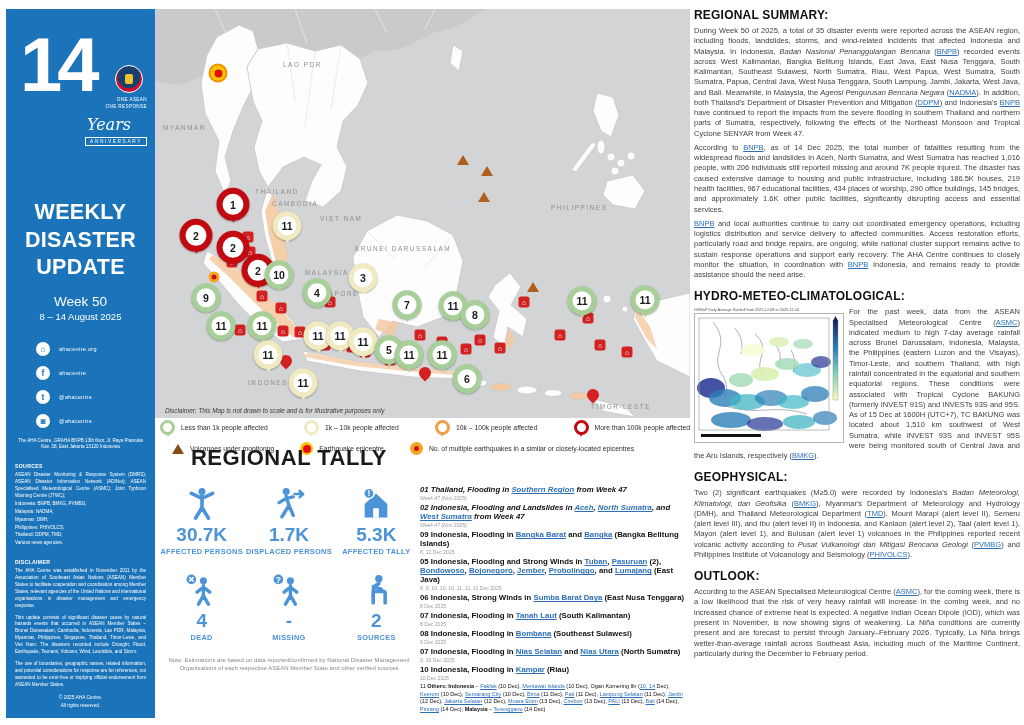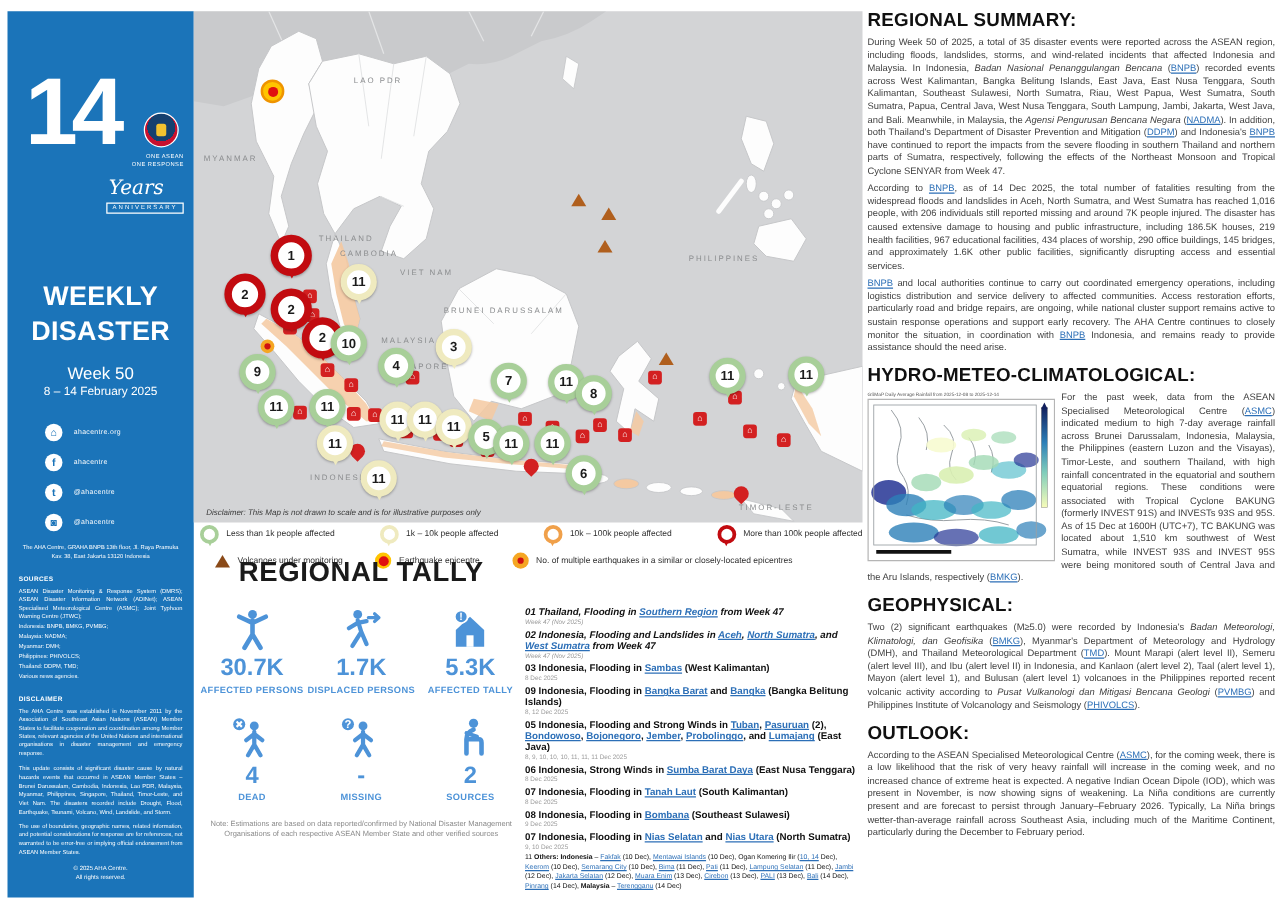--- a/index.html
+++ b/index.html
@@ -2,21 +2,21 @@
 <html><head>
 <meta charset="utf-8">
 <style>
   html,body{margin:0;padding:0;background:#fff;font-family:"Liberation Sans",sans-serif;}
   .page{position:relative;width:1024px;height:725px;background:#fff;overflow:hidden;}
   .it{font-style:italic}.bd{font-weight:bold}
   .lnk{color:#2c6fb7;text-decoration:underline;cursor:pointer}
 
   
   .sidebar{position:absolute;left:6px;top:9px;width:149px;height:709px;background:#1b74b9;color:#fff;overflow:hidden;}
-  .logo14{position:relative;height:140px;margin-top:41px;}
+  .logo14{position:relative;height:140px;margin-top:16px;}
   .n14{position:absolute;left:14px;top:2px;font-size:76px;font-weight:800;letter-spacing:-5px;line-height:1;}
   .aha-logo{position:absolute;right:12px;top:40px;width:26px;height:26px;border-radius:50%;background:radial-gradient(circle at 50% 42%,#15406f 0 56%,#c8102e 56% 100%);border:1px solid #fff;}
   .aha-logo::after{content:"";position:absolute;left:9px;top:8px;width:8px;height:10px;background:#f2c230;border-radius:2px;}
   .oneasean{position:absolute;right:8px;top:72px;font-size:4.6px;line-height:1.45;text-align:right;letter-spacing:.4px;}
   .years{position:absolute;right:24px;top:90px;font-family:"DejaVu Serif",serif;font-style:italic;font-size:16px;}
   .anniv{position:absolute;right:8px;top:112px;font-size:4.8px;letter-spacing:1.6px;border:1px solid #fff;padding:1px 4px;}
   .sb-title{margin-top:34px;text-align:center;font-size:21.5px;font-weight:800;line-height:1.28;letter-spacing:.3px;}
   .sb-week{margin-top:12px;text-align:center;font-size:13.5px;}
   .sb-dates{margin-top:2px;text-align:center;font-size:9.5px;}
   .socials{margin-top:20px;}
@@ -77,21 +77,21 @@
   
   .events{position:absolute;left:420px;top:485px;width:268px;}
   .event{margin-bottom:2.5px;}
   .etitle{font-size:7.8px;font-weight:bold;color:#111;line-height:1.16;}
   .event.it .etitle{}
   .edate{font-size:5.1px;color:#9b9b9b;margin-top:.5px;}
   .event.small .etitle{font-size:5.5px;font-weight:normal;line-height:1.35;}
 
   
   .report{position:absolute;left:694px;top:4px;width:326px;color:#3f3f3f;}
-  .report h2{font-size:15px;font-weight:bold;color:#101010;margin:9px 0 4px;letter-spacing:.2px;clear:both;}
+  .report h2{font-size:12px;font-weight:bold;color:#101010;margin:9px 0 4px;letter-spacing:.2px;clear:both;}
   .report h2:first-child{margin-top:4px;}
   .report p{font-size:7.5px;line-height:1.37;text-align:justify;margin:0 0 4px;}
   .rainfig{float:left;width:148px;margin:1px 7px 2px 0;}
   .rtitle{font-size:3.8px;color:#555;text-align:left;margin-bottom:1px;}
   .rainfig svg{width:148px;height:128px;display:block;border:1px solid #b5b5b5;background:#fff;}
 </style>
 </head>
 <body>
 
 <div class="page">
@@ -103,23 +103,24 @@
       <div class="oneasean">
         <span>ONE ASEAN</span><br>
         <span>ONE RESPONSE</span>
       </div>
       <div class="years">Years</div>
       <div class="anniv">ANNIVERSARY</div>
     </div>
     <div class="sb-title">
       <div>WEEKLY</div>
       <div>DISASTER</div>
+      <div>UPDATE</div>
     </div>
     <div class="sb-week">Week 50</div>
-    <div class="sb-dates">8 – 14 February 2025</div>
+    <div class="sb-dates">8 – 14 August 2025</div>
     <div class="socials">
       <div class="soc-row">
         <span class="soc-ic">⌂</span>
         <span class="soc-lb">ahacentre.org</span>
       </div>
       <div class="soc-row">
         <span class="soc-ic">f</span>
         <span class="soc-lb">ahacentre</span>
       </div>
       <div class="soc-row">
@@ -448,24 +449,20 @@
   <section class="events" id="events">
       <div class="event it">
         <div class="etitle"><span>01 </span><span>Thailand, Flooding in </span><span class="lnk">Southern Region</span><span> from Week 47</span></div>
         <div class="edate">Week 47 (Nov 2025)</div>
       </div>
       <div class="event it">
         <div class="etitle"><span>02 </span><span>Indonesia, Flooding and Landslides in </span><span class="lnk">Aceh</span><span>, </span><span class="lnk">North Sumatra</span><span>, and </span><span class="lnk">West Sumatra</span><span> from Week 47</span></div>
         <div class="edate">Week 47 (Nov 2025)</div>
       </div>
       <div class="event">
-        <div class="etitle"><span>03 </span><span>Indonesia, Flooding in </span><span class="lnk">Sambas</span><span> (West Kalimantan)</span></div>
-        <div class="edate">8 Dec 2025</div>
-      </div>
-      <div class="event">
         <div class="etitle"><span>09 </span><span>Indonesia, Flooding in </span><span class="lnk">Bangka Barat</span><span> and </span><span class="lnk">Bangka</span><span> (Bangka Belitung Islands)</span></div>
         <div class="edate">8, 12 Dec 2025</div>
       </div>
       <div class="event">
         <div class="etitle"><span>05 </span><span>Indonesia, Flooding and Strong Winds in </span><span class="lnk">Tuban</span><span>, </span><span class="lnk">Pasuruan</span><span> (2), </span><span class="lnk">Bondowoso</span><span>, </span><span class="lnk">Bojonegoro</span><span>, </span><span class="lnk">Jember</span><span>, </span><span class="lnk">Probolinggo</span><span>, and </span><span class="lnk">Lumajang</span><span> (East Java)</span></div>
         <div class="edate">8, 9, 10, 10, 10, 11, 11, 11 Dec 2025</div>
       </div>
       <div class="event">
         <div class="etitle"><span>06 </span><span>Indonesia, Strong Winds in </span><span class="lnk">Sumba Barat Daya</span><span> (East Nusa Tenggara)</span></div>
         <div class="edate">8 Dec 2025</div>
@@ -474,20 +471,24 @@
         <div class="etitle"><span>07 </span><span>Indonesia, Flooding in </span><span class="lnk">Tanah Laut</span><span> (South Kalimantan)</span></div>
         <div class="edate">8 Dec 2025</div>
       </div>
       <div class="event">
         <div class="etitle"><span>08 </span><span>Indonesia, Flooding in </span><span class="lnk">Bombana</span><span> (Southeast Sulawesi)</span></div>
         <div class="edate">9 Dec 2025</div>
       </div>
       <div class="event">
         <div class="etitle"><span>07 </span><span>Indonesia, Flooding in </span><span class="lnk">Nias Selatan</span><span> and </span><span class="lnk">Nias Utara</span><span> (North Sumatra)</span></div>
         <div class="edate">9, 10 Dec 2025</div>
+      </div>
+      <div class="event">
+        <div class="etitle"><span>10 </span><span>Indonesia, Flooding in </span><span class="lnk">Kampar</span><span> (Riau)</span></div>
+        <div class="edate">10 Dec 2025</div>
       </div>
       <div class="event small">
         <div class="etitle"><span>11 </span><span class="bd">Others: </span><span class="bd">Indonesia</span><span> – </span><span class="lnk">Fakfak</span><span> (10 Dec), </span><span class="lnk">Mentawai Islands</span><span> (10 Dec), Ogan Komering Ilir (</span><span class="lnk">10, 14</span><span> Dec), </span><span class="lnk">Keerom</span><span> (10 Dec), </span><span class="lnk">Semarang City</span><span> (10 Dec), </span><span class="lnk">Bima</span><span> (11 Dec), </span><span class="lnk">Pati</span><span> (11 Dec), </span><span class="lnk">Lampung Selatan</span><span> (11 Dec), </span><span class="lnk">Jambi</span><span> (12 Dec), </span><span class="lnk">Jakarta Selatan</span><span> (12 Dec), </span><span class="lnk">Muara Enim</span><span> (13 Dec), </span><span class="lnk">Cirebon</span><span> (13 Dec), </span><span class="lnk">PALI</span><span> (13 Dec), </span><span class="lnk">Bali</span><span> (14 Dec), </span><span class="lnk">Pinrang</span><span> (14 Dec), </span><span class="bd">Malaysia</span><span> – </span><span class="lnk">Terengganu</span><span> (14 Dec)</span></div>
       </div>
     </section>
 
   <main class="report">
     <h2>REGIONAL SUMMARY:</h2>
     <p><span>During Week 50 of 2025, a total of 35 disaster events were reported across the ASEAN region, including floods, landslides, storms, and wind-related incidents that affected Indonesia and Malaysia. In Indonesia, </span><span class="it">Badan Nasional Penanggulangan Bencana</span><span> (</span><span class="lnk">BNPB</span><span>) recorded events across West Kalimantan, Bangka Belitung Islands, East Java, East Nusa Tenggara, South Kalimantan, Southeast Sulawesi, North Sumatra, Riau, West Papua, West Sumatra, South Sumatra, Papua, Central Java, West Nusa Tenggara, South Lampung, Jambi, Jakarta, West Java, and Bali. Meanwhile, in Malaysia, the </span><span class="it">Agensi Pengurusan Bencana Negara</span><span> (</span><span class="lnk">NADMA</span><span>). In addition, both Thailand's Department of Disaster Prevention and Mitigation (</span><span class="lnk">DDPM</span><span>) and Indonesia's </span><span class="lnk">BNPB</span><span> have continued to report the impacts from the severe flooding in southern Thailand and northern parts of Sumatra, respectively, following the effects of the Northeast Monsoon and Tropical Cyclone SENYAR from Week 47.</span></p>
 

